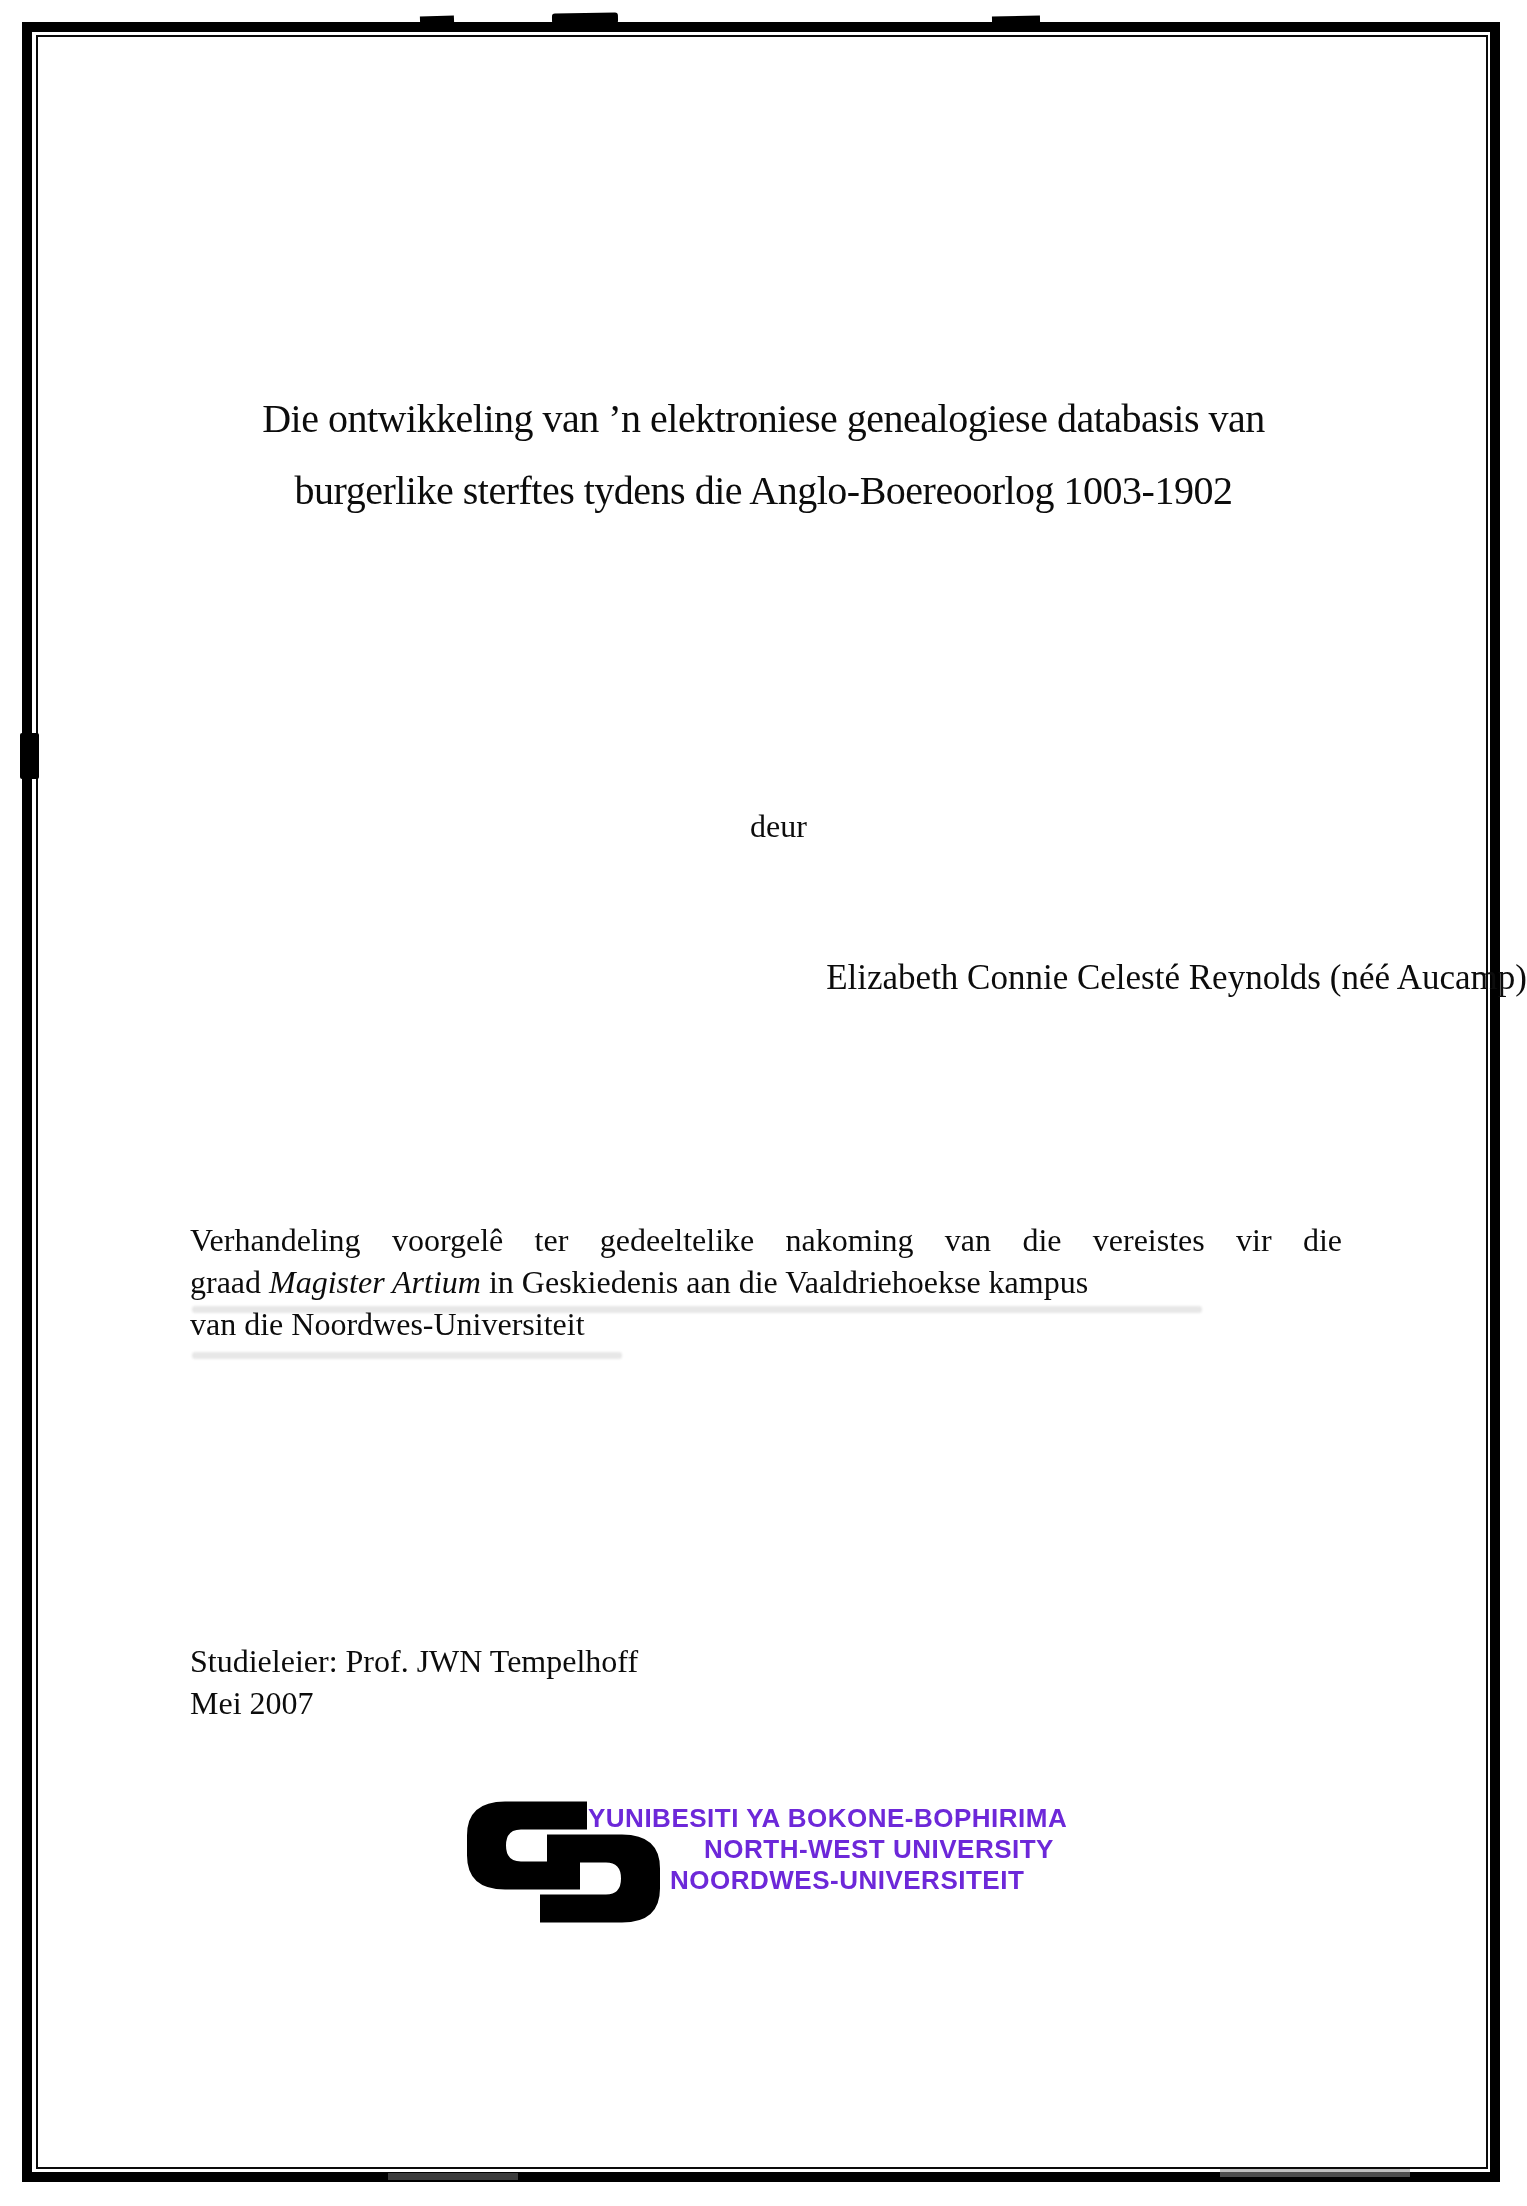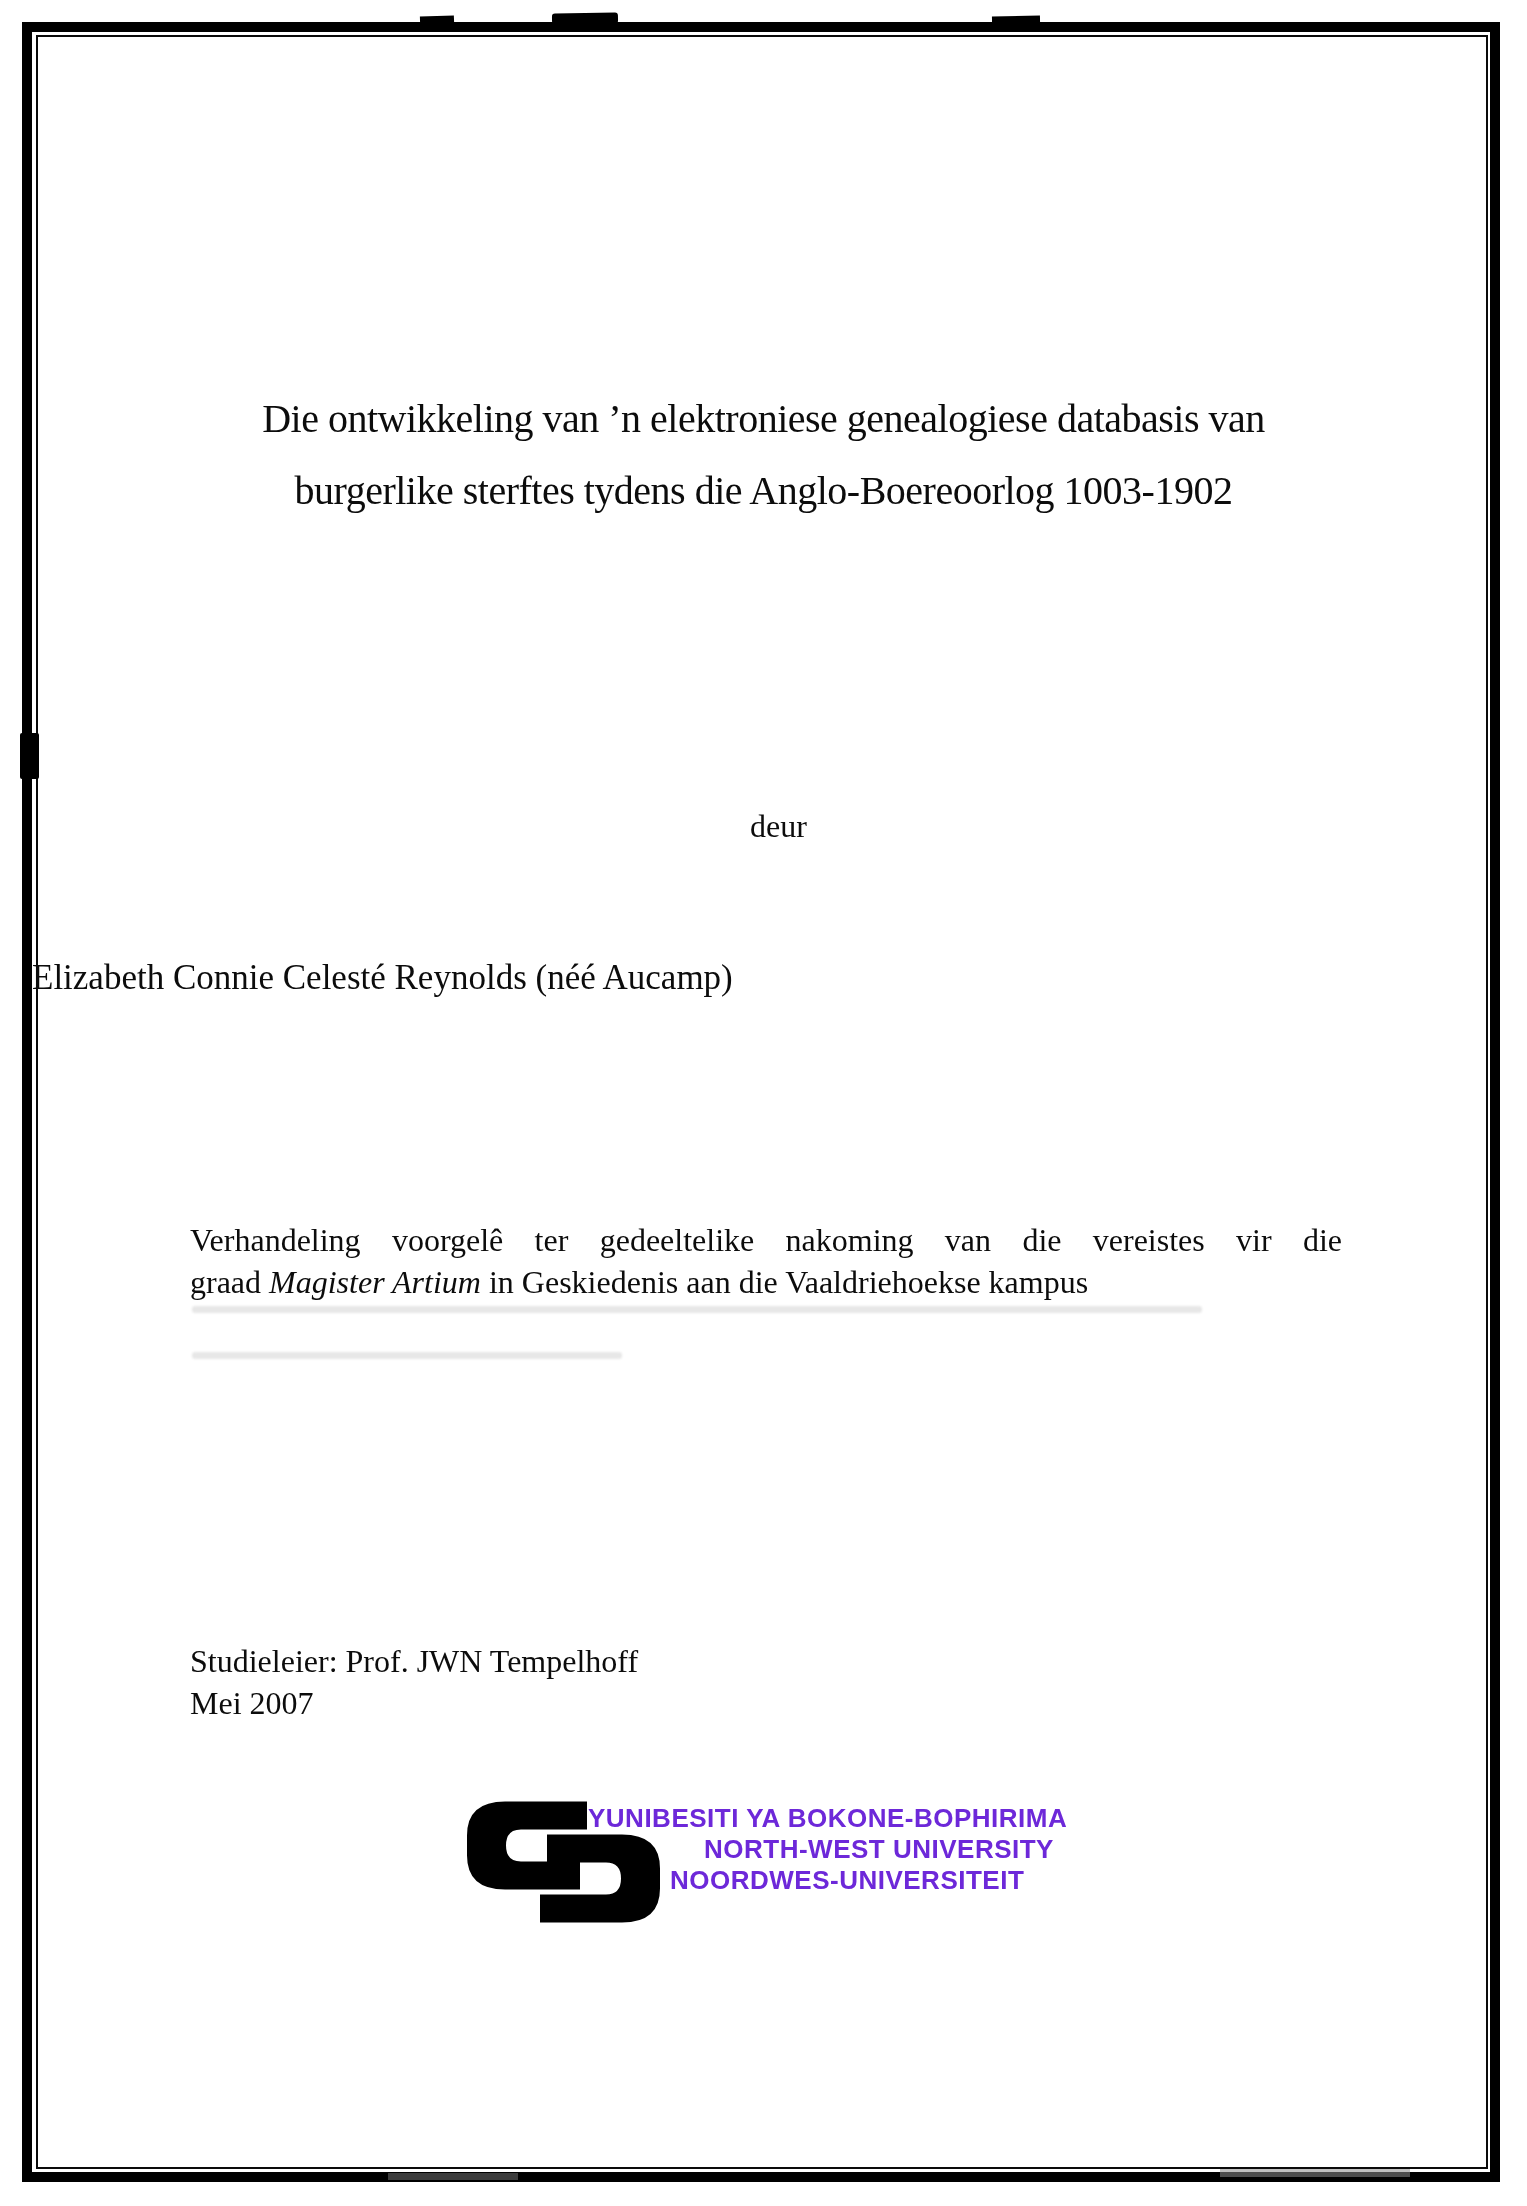--- a/index.html
+++ b/index.html
@@ -35,22 +35,22 @@
   .title{
     position:absolute;left:26px;right:26px;top:383px;
     text-align:center;font-size:40px;line-height:72px;
     letter-spacing:-0.5px;white-space:nowrap;font-family:Liberation Serif, serif;
   }
   .byline{
     position:absolute;left:30px;right:0;top:805px;
     text-align:center;font-size:32px;line-height:42px;
   }
   .author{
-    position:absolute;left:32px;right:0;top:956px;
-    text-align:left;font-size:35px;line-height:44px;
+    position:absolute;left:39px;right:0;top:956px;
+    text-align:right;font-size:35px;line-height:44px;
   }
   .statement{
     position:absolute;left:190px;top:1219px;width:1152px;
     font-size:32px;line-height:42px;
   }
   .statement .just{text-align:justify;text-align-last:justify;}
   .statement .ital{font-style:italic;}
   .supervisor-block{
     position:absolute;left:190px;top:1640px;
     font-size:32px;line-height:42px;
@@ -88,20 +88,21 @@
     <div>burgerlike sterftes tydens die Anglo-Boereoorlog 1003-1902</div>
   </div>
 
   <div class="byline">deur</div>
 
   <div class="author">Elizabeth Connie Celesté Reynolds (néé Aucamp)</div>
 
   <div class="statement">
     <div class="just">Verhandeling voorgelê ter gedeeltelike nakoming van die vereistes vir die</div>
     <div><span>graad </span><span class="ital">Magister Artium</span><span> in Geskiedenis aan die Vaaldriehoekse kampus</span></div>
+    <div>van die Noordwes-Universiteit</div>
   </div>
 
   <div class="supervisor-block">
     <div>Studieleier: Prof. JWN Tempelhoff</div>
     <div>Mei 2007</div>
   </div>
 
   <svg class="logo-mark" width="193" height="124" viewBox="0 0 193 121" aria-hidden="true">
     <path fill="#000" d="M120,0 H38 Q0,0 0,34 V54 Q0,88 38,88 H113 V60 H54 Q39,60 39,44 Q39,28 54,28 H120 Z"></path>
     <path fill="#000" transform="translate(193,121) rotate(180)" d="M120,0 H38 Q0,0 0,34 V54 Q0,88 38,88 H113 V60 H54 Q39,60 39,44 Q39,28 54,28 H120 Z"></path>

